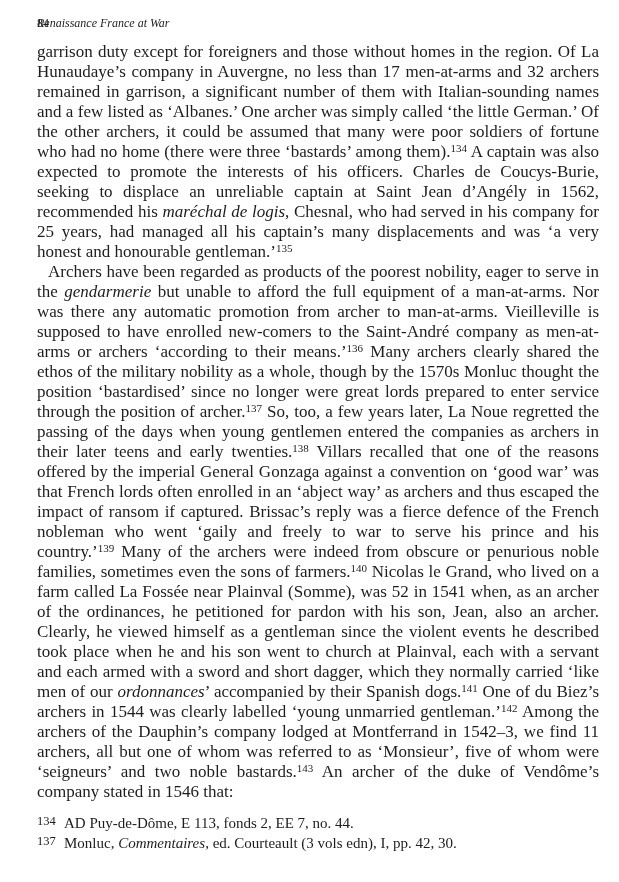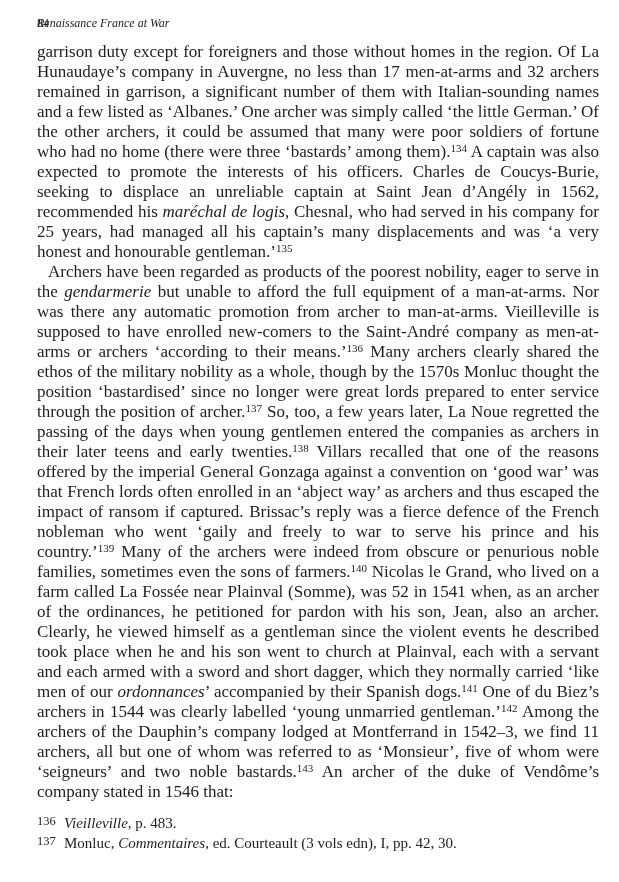--- a/index.html
+++ b/index.html
@@ -78,16 +78,16 @@
     <span class="page-num">84</span>
     <span class="running-title">Renaissance France at War</span>
   </header>
 
   <main class="body-text" id="body-text">
       <p class="para"><span>garrison duty except for foreigners and those without homes in the region. Of La Hunaudaye’s company in Auvergne, no less than 17 men-at-arms and 32 archers remained in garrison, a significant number of them with Italian-sounding names and a few listed as ‘Albanes.’ One archer was simply called ‘the little German.’ Of the other archers, it could be assumed that many were poor soldiers of fortune who had no home (there were three ‘bastards’ among them).</span><sup>134</sup><span> A captain was also expected to promote the interests of his officers. Charles de Coucys-Burie, seeking to displace an unreliable captain at Saint Jean d’Angély in 1562, recommended his </span><em>maréchal de logis</em><span>, Chesnal, who had served in his company for 25 years, had managed all his captain’s many displacements and was ‘a very honest and honourable gentleman.’</span><sup>135</sup></p>
       <p class="para indent"><span>Archers have been regarded as products of the poorest nobility, eager to serve in the </span><em>gendarmerie</em><span> but unable to afford the full equipment of a man-at-arms. Nor was there any automatic promotion from archer to man-at-arms. Vieilleville is supposed to have enrolled new-comers to the Saint-André company as men-at-arms or archers ‘according to their means.’</span><sup>136</sup><span> Many archers clearly shared the ethos of the military nobility as a whole, though by the 1570s Monluc thought the position ‘bastardised’ since no longer were great lords prepared to enter service through the position of archer.</span><sup>137</sup><span> So, too, a few years later, La Noue regretted the passing of the days when young gentlemen entered the companies as archers in their later teens and early twenties.</span><sup>138</sup><span> Villars recalled that one of the reasons offered by the imperial General Gonzaga against a convention on ‘good war’ was that French lords often enrolled in an ‘abject way’ as archers and thus escaped the impact of ransom if captured. Brissac’s reply was a fierce defence of the French nobleman who went ‘gaily and freely to war to serve his prince and his country.’</span><sup>139</sup><span> Many of the archers were indeed from obscure or penurious noble families, sometimes even the sons of farmers.</span><sup>140</sup><span> Nicolas le Grand, who lived on a farm called La Fossée near Plainval (Somme), was 52 in 1541 when, as an archer of the ordinances, he petitioned for pardon with his son, Jean, also an archer. Clearly, he viewed himself as a gentleman since the violent events he described took place when he and his son went to church at Plainval, each with a servant and each armed with a sword and short dagger, which they normally carried ‘like men of our </span><em>ordonnances</em><span>’ accompanied by their Spanish dogs.</span><sup>141</sup><span> One of du Biez’s archers in 1544 was clearly labelled ‘young unmarried gentleman.’</span><sup>142</sup><span> Among the archers of the Dauphin’s company lodged at Montferrand in 1542–3, we find 11 archers, all but one of whom was referred to as ‘Monsieur’, five of whom were ‘seigneurs’ and two noble bastards.</span><sup>143</sup><span> An archer of the duke of Vendôme’s company stated in 1546 that:</span></p>
     </main>
 
   <section class="footnotes" id="footnotes">
-      <div class="footnote"><span class="fn-num">136</span><span class="fn-text"><em>Vieilleville</em><span>, p. 483.</span></span></div>
+      <div class="footnote"><span class="fn-num">134</span><span class="fn-text"><span>AD Puy-de-Dôme, E 113, fonds 2, EE 7, no. 44.</span></span></div>
       <div class="footnote"><span class="fn-num">137</span><span class="fn-text"><span>Monluc, </span><em>Commentaires</em><span>, ed. Courteault (3 vols edn), I, pp. 42, 30.</span></span></div>
     </section>
 </div>
 
 </body></html>

